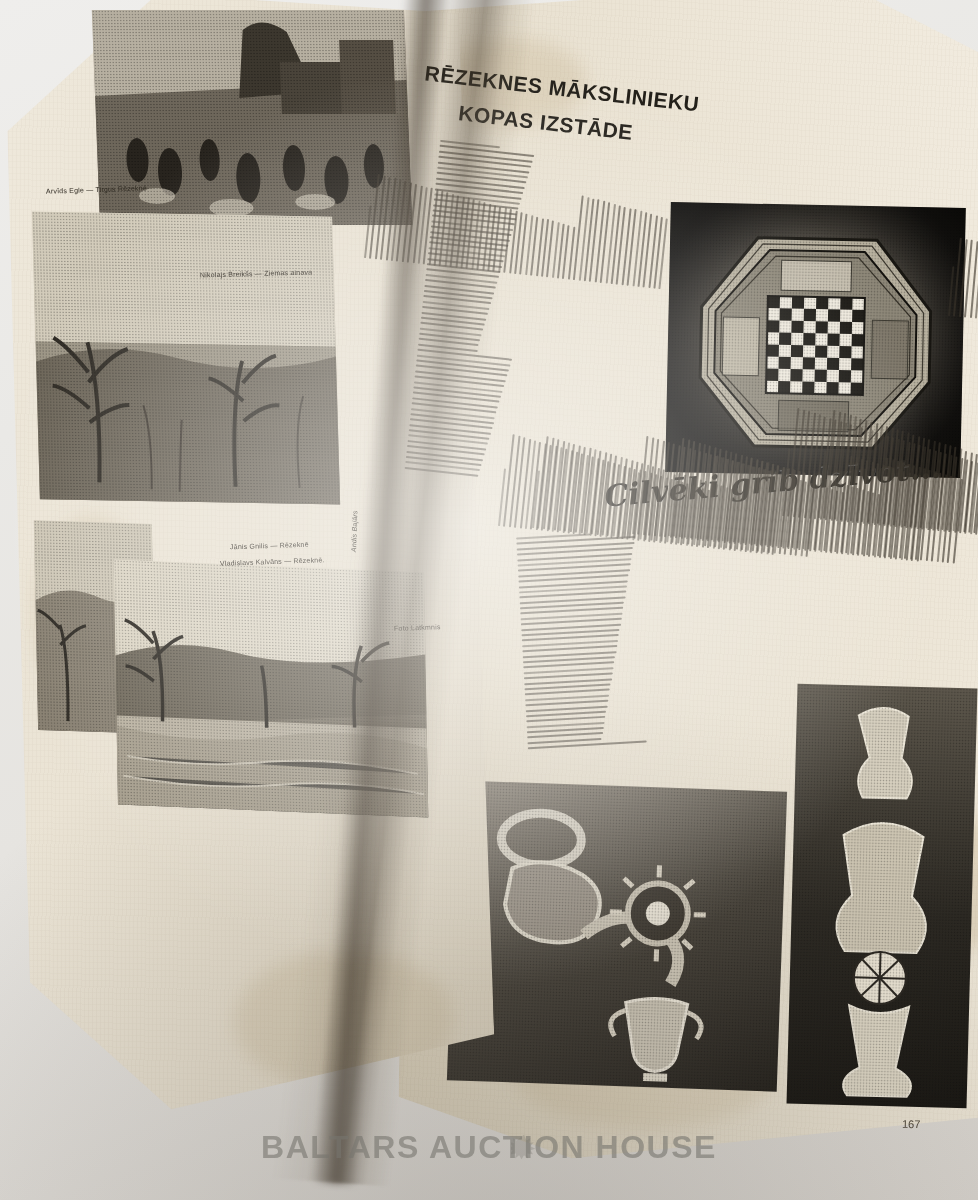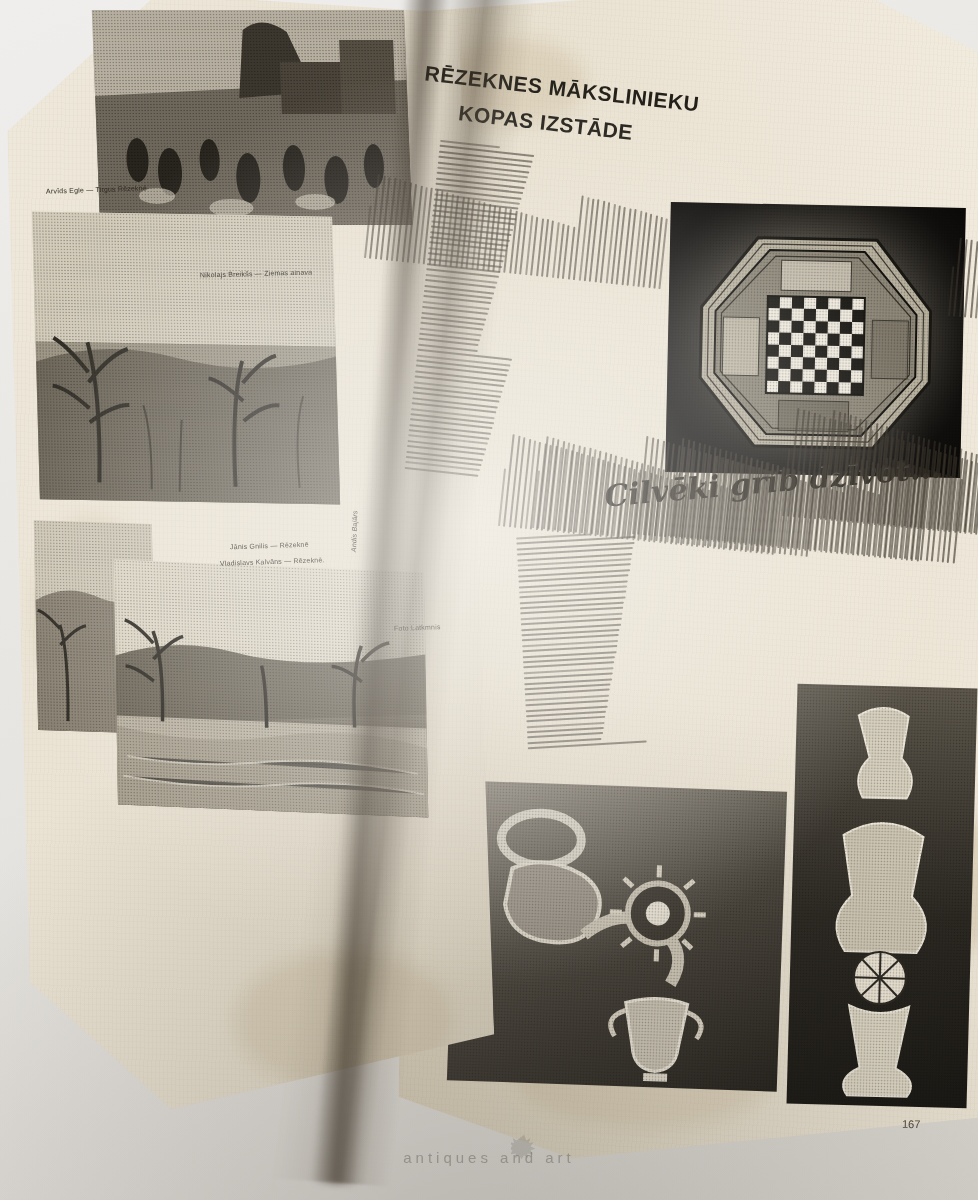--- a/index.html
+++ b/index.html
@@ -764,19 +764,21 @@
       </div>
 
     <div class="gutter"></div>
     <div class="gutter2"></div>
 
   </div>
 
   <div class="bg-vig"></div>
 
   <div id="wm">
-    <div class="small">antiques and art</div>
+    <div class="big">
+      <span>BALTARS AUCTION HOUSE</span>
+    </div>
     <svg class="leaf" viewBox="0 0 32 32" style="position:absolute;left:calc(50% + 22px);bottom:6px;">
       <path d="M16 1 l3 7 5-3 -2 6 6-1 -4 5 6 3 -6 2 3 5 -7-1 1 6 -5-4 -3 5 -3-5 -5 4 1-6 -7 1 3-5 -6-2 6-3 -4-5 6 1 -2-6 5 3 z" fill="rgba(120,118,112,.55)"></path>
     </svg>
   </div>
 
 </div>
 
 </body></html>

